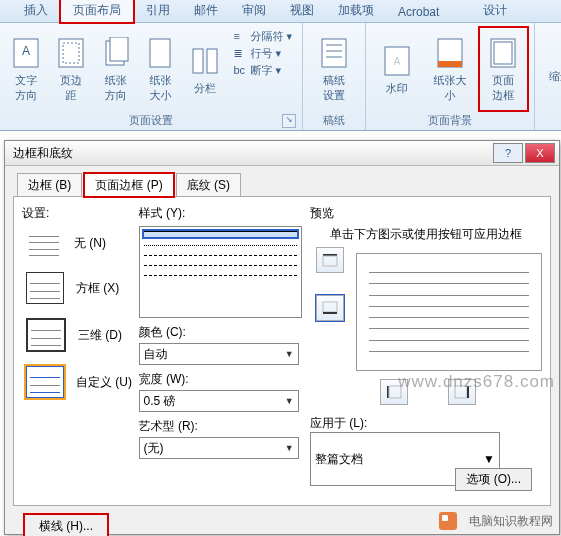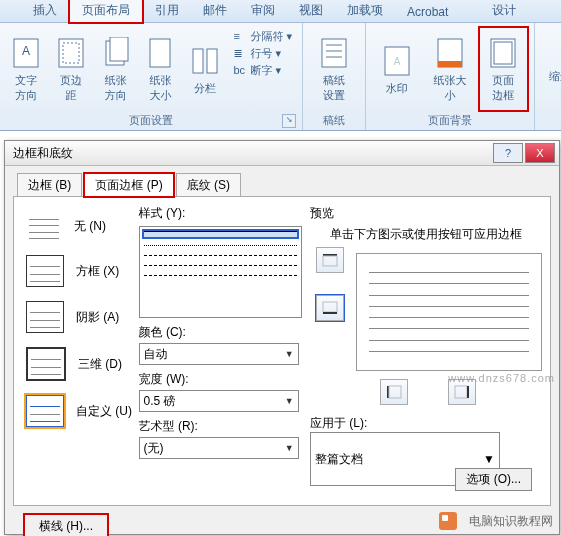--- a/index.html
+++ b/index.html
@@ -11,21 +11,21 @@
   height: 536px;
   overflow: hidden;
   position: relative;
 }
 .ribbon-tabs {
   display: flex;
   background: linear-gradient(#e7f0fa, #d6e6f6);
   border-bottom: 1px solid #a6bcd6;
   height: 22px;
   align-items: flex-end;
-  padding-left: 21px;
+  padding-left: 12px;
 }
 .ribbon-tab {
   padding: 3px 12px;
   color: #3b5f87;
   font-size: 12px;
   cursor: pointer;
 }
 .ribbon-tab.active {
   background: #f4f8fc;
   border: 1px solid #a6bcd6;
@@ -170,21 +170,21 @@
 .side-btn.blue{ outline: 1px solid #2a60c8;}
 .side-btns-v{ position:absolute; left: 6px; top: 42px; display:flex; flex-direction:column; gap: 22px;}
 .side-btns-h{ display:flex; gap: 40px; margin-left: 70px; margin-top: 8px;}
 .apply-row { margin-top: 10px;}
 .apply-sel{ width: 180px; height:20px; border:1px solid #888; background:#fff; display:flex; align-items:center; justify-content:space-between; padding:16px 4px;}
 .options-btn { position:absolute; right: 10px; bottom: 6px; padding: 2px 10px; border:1px solid #888; background:#f0f0f0;}
 .hline-btn { position:absolute; left: 10px; bottom: -34px; padding: 3px 14px; border:1px solid #888; background:#f0f0f0;}
 .watermark{ position:absolute; right:8px; bottom:6px; display:flex; align-items:center; gap:12px; opacity:0.85; font-size:12px; color:#555;}
 .watermark .logo{ width:18px; height:18px; background:#e66a1f; border-radius:3px; position:relative;}
 .watermark .logo::after{content:"";position:absolute;top:3px;left:3px;width:6px;height:6px;background:#fff;border-radius:1px;}
-.url-wm{ position:absolute; right:6px; top: 372px; font-family: Arial; font-size: 11px; color:#8d8d8d; letter-spacing:1px; opacity:0.7;}
+.url-wm{ position:absolute; right:6px; top: 372px; font-family: Arial; font-size: 17px; color:#8d8d8d; letter-spacing:1px; opacity:0.7;}
 svg { display:block;}
 </style>
 </head>
 <body>
 
 <div class="ribbon-tabs">
   <div class="ribbon-tab">插入</div>
   <div class="ribbon-tab active red-box">页面布局</div>
   <div class="ribbon-tab">引用</div>
   <div class="ribbon-tab">邮件</div>
@@ -309,50 +309,41 @@
 
   <div class="dlg-tabs">
     <div class="dlg-tab">边框 (B)</div>
     <div class="dlg-tab active red-box">页面边框 (P)</div>
     <div class="dlg-tab">底纹 (S)</div>
   </div>
 
   <div class="dlg-panel">
 
     <div class="col col-set">
+      <div class="section-label">设置:</div>
       <div class="set-item">
         <div class="set-icon" style="border:none">
             <div class="set-lines">
               <span></span>
               <span></span>
               <span></span>
               <span></span>
             </div>
           </div>
         <span>无 (N)</span>
       </div>
       <div class="set-item">
         <div class="set-icon">
             <div class="set-lines">
               <span></span>
               <span></span>
               <span></span>
             </div>
           </div>
         <span>方框 (X)</span>
-      </div>
-      <div class="set-item">
-        <div class="set-icon shadow">
-            <div class="set-lines">
-              <span></span>
-              <span></span>
-              <span></span>
-            </div>
-          </div>
-        <span>阴影 (A)</span>
       </div>
       <div class="set-item">
         <div class="set-icon" style="border-width:2px">
             <div class="set-lines">
               <span></span>
               <span></span>
               <span></span>
             </div>
           </div>
         <span>三维 (D)</span>

